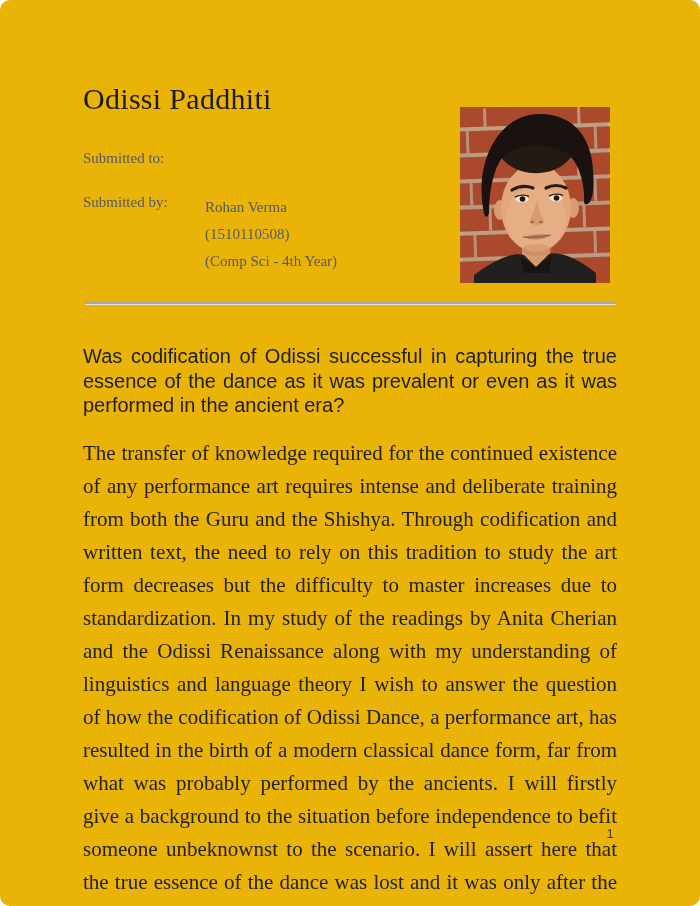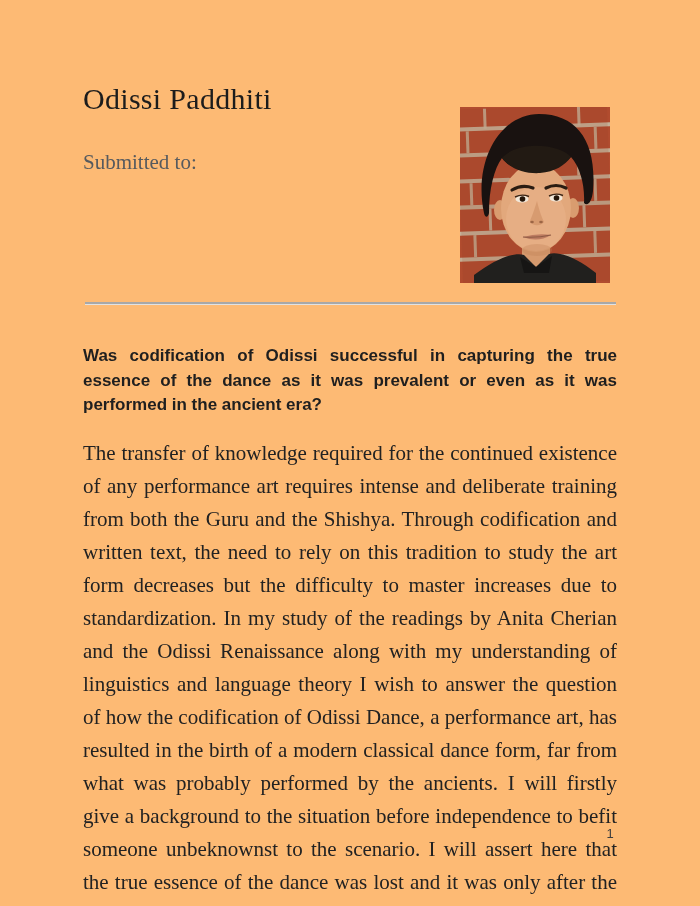--- a/index.html
+++ b/index.html
@@ -1,46 +1,47 @@
 <!DOCTYPE html>
 <html><head>
 <meta charset="utf-8">
 <style>
   html,body { margin:0; padding:0; background:#ffffff; }
   .page {
     position:relative;
     width:700px; height:906px;
-    background:#fdba74;
+    background:#eab308;
     font-family:"Liberation Serif","DejaVu Serif",serif;
     overflow:hidden;
+    border-radius:10px;
   }
   .doc-title {
     position:absolute; left:83px; top:82px;
     font-size:30px; color:#1c1c1c; letter-spacing:0.3px;
   }
   .meta {
     position:absolute; left:83px; top:150px; width:370px;
-    color:#565a5e; font-size:21px;
+    color:#565a5e; font-size:15px;
   }
   .meta-row { display:grid; grid-template-columns:122px 1fr; }
   .meta-row + .meta-row { margin-top:27px; }
   .meta-value-lines div { line-height:27px; }
   .photo {
     position:absolute; left:460px; top:107px;
     width:150px; height:176px; display:block;
   }
   .divider {
     position:absolute; left:85px; top:302px; width:531px; height:2px;
     background:#a8a8a8;
     border-bottom:1px solid #e2e2e2;
   }
   .question {
     position:absolute; left:83px; top:344px; width:534px;
     font-family:"Liberation Sans","DejaVu Sans",sans-serif;
-    font-size:17px; line-height:24.6px; font-weight:700;
+    font-size:20px; line-height:24.6px; font-weight:400;
     color:#1f1f1f; text-align:justify;
   }
   .body-par {
     position:absolute; left:83px; top:437px; width:534px;
     font-size:21px; line-height:33px; color:#222222;
     text-align:justify;
   }
   .page-num {
     position:absolute; left:598px; top:826px; width:24px;
     font-family:"Liberation Sans","DejaVu Sans",sans-serif;
@@ -50,20 +51,28 @@
 </head>
 <body>
 
 <div class="page">
 
   <div class="doc-title">Odissi Paddhiti</div>
 
   <div class="meta">
     <div class="meta-row">
       <span>Submitted to:</span>
+    </div>
+    <div class="meta-row">
+      <span>Submitted by:</span>
+      <span class="meta-value-lines">
+        <div>Rohan Verma</div>
+        <div>(1510110508)</div>
+        <div>(Comp Sci - 4th Year)</div>
+      </span>
     </div>
   </div>
 
   <svg class="photo" viewBox="0 0 150 176" aria-hidden="true">
 
     <rect x="0" y="0" width="150" height="176" fill="#b14c2f"></rect>
     <g transform="rotate(-2 75 88)">
       <rect x="-10" y="18" width="180" height="4" fill="#c9bda4" opacity="0.9"></rect>
       <rect x="-10" y="44" width="180" height="4" fill="#c6b89e" opacity="0.9"></rect>
       <rect x="-10" y="70" width="180" height="4" fill="#c9bda4" opacity="0.85"></rect>

